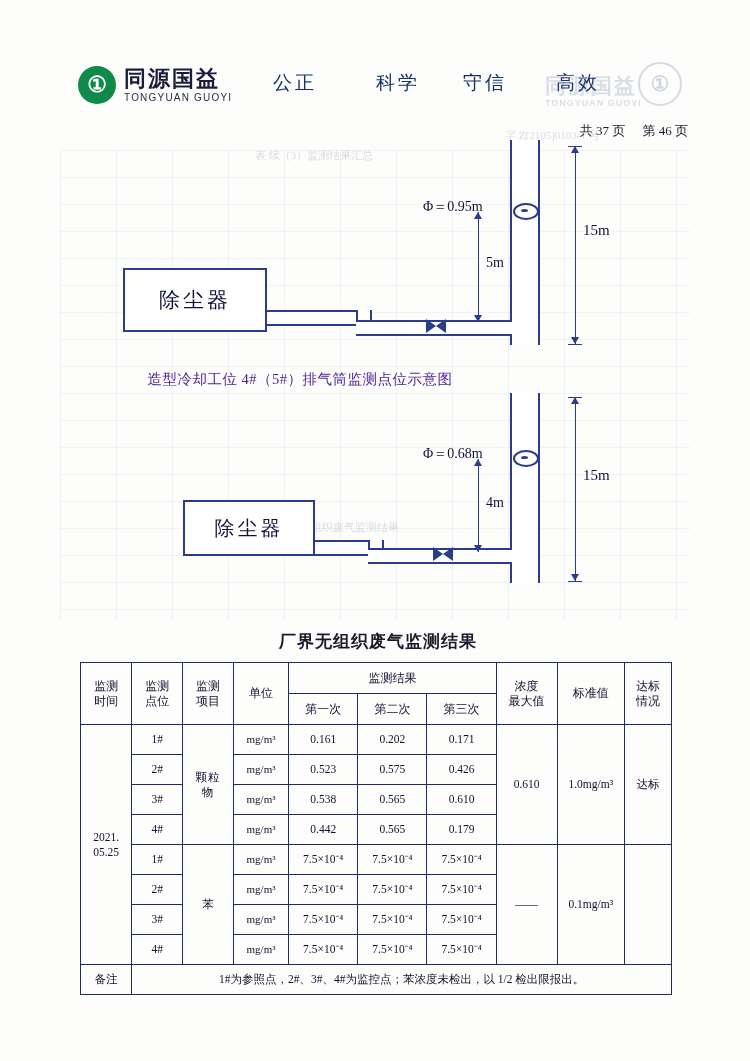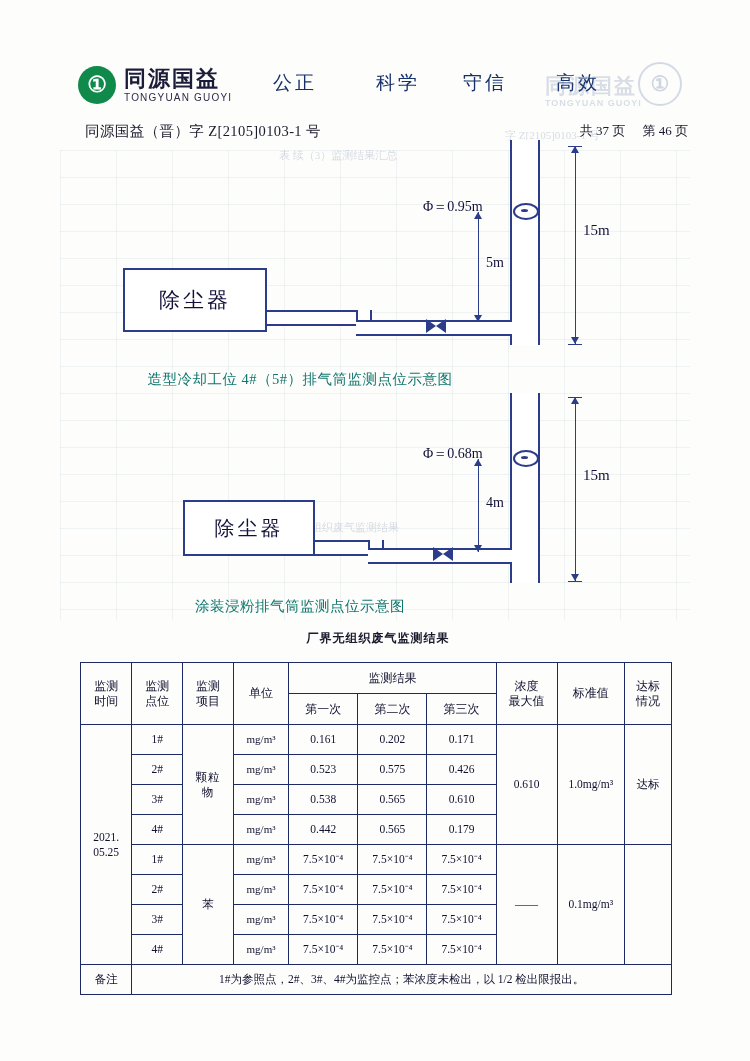--- a/index.html
+++ b/index.html
@@ -211,31 +211,31 @@
     border-right: 4px solid transparent;
   }
   .arrow-up { border-bottom: 7px solid #2b3c8a; }
   .arrow-down { border-top: 7px solid #2b3c8a; }
 
   .caption {
     position: absolute;
     width: 600px;
     text-align: center;
     font-size: 14.5px;
-    color: #0f766e;
+    color: #4c1d95;
     letter-spacing: 0.5px;
   }
 
   
   .table-title {
     position: absolute;
     left: 78px; top: 630px;
     width: 600px;
     text-align: center;
-    font-size: 12px;
+    font-size: 17px;
     font-weight: bold;
     letter-spacing: 1px;
   }
   table.data {
     position: absolute;
     left: 80px; top: 662px;
     width: 592px;
     border-collapse: collapse;
     font-size: 11.5px;
     color: #101030;
@@ -260,40 +260,39 @@
   }
   .unit { font-size: 11px; }
 </style>
 </head>
 <body>
 
 <div class="page">
 
   <div class="ghost-grid"></div>
   <div class="ghost-text" style="left:505px; top:128px;text-align:center;">字 Z[2105]0103-1 号</div>
-  <div class="ghost-text" style="left:255px; top:148px;margin-left:24px;">表 续（3）监测结果汇总</div>
+  <div class="ghost-text" style="left:255px; top:148px;">表 续（3）监测结果汇总</div>
   <div class="ghost-text" style="left:300px; top:520px;">无组织废气监测结果</div>
 
   <div class="header">
     <div class="logo-badge">
       <span class="glyph">①</span>
     </div>
     <div class="logo-cn">同源国益</div>
     <div class="logo-en">TONGYUAN GUOYI</div>
     <div class="slogan s1">公正</div>
     <div class="slogan s2">科学</div>
     <div class="slogan s3">守信</div>
     <div class="slogan s4">高效</div>
   </div>
 
   <div class="wm" style="left:545px; top:72px; font-size:21px; letter-spacing:2px;">同源国益</div>
   <div class="wm" style="left:545px; top:98px; font-size:9px; letter-spacing:1px;">TONGYUAN GUOYI</div>
   <div class="wm-badge">①</div>
 
-  <div class="docline">同源国益（晋）字 Z[2105]0103-1 号</div>
   <div class="pageinfo">
     <span>共 37 页</span>
     <span>第 46 页</span>
   </div>
 
   <div class="diagram diag1">
 
     <div class="pipe-v" style="left:432px; top:0px; width:26px; height:205px;"></div>
 
     <div class="port" style="left:435px; top:63px;"></div>
@@ -340,21 +339,20 @@
     <div class="arrow-down" style="left:396px; top:160px;"></div>
     <div class="dim-label" style="left:408px; top:110px;">4m</div>
 
     <div class="dim-cap" style="left:490px; top:12px;"></div>
     <div class="dim-line-v" style="left:497px; top:12px; height:184px;"></div>
     <div class="arrow-up" style="left:493px; top:12px;"></div>
     <div class="arrow-down" style="left:493px; top:189px;"></div>
     <div class="dim-cap" style="left:490px; top:196px;"></div>
     <div class="dim-label" style="left:505px; top:82px; font-size:15px;">15m</div>
   </div>
-  <div class="caption" style="top:597px;">涂装浸粉排气筒监测点位示意图</div>
 
   <div class="table-title">厂界无组织废气监测结果</div>
 
   <table class="data">
     <colgroup>
       <col style="width:52px">
       <col style="width:52px">
       <col style="width:52px">
       <col style="width:56px">
       <col style="width:70px">

